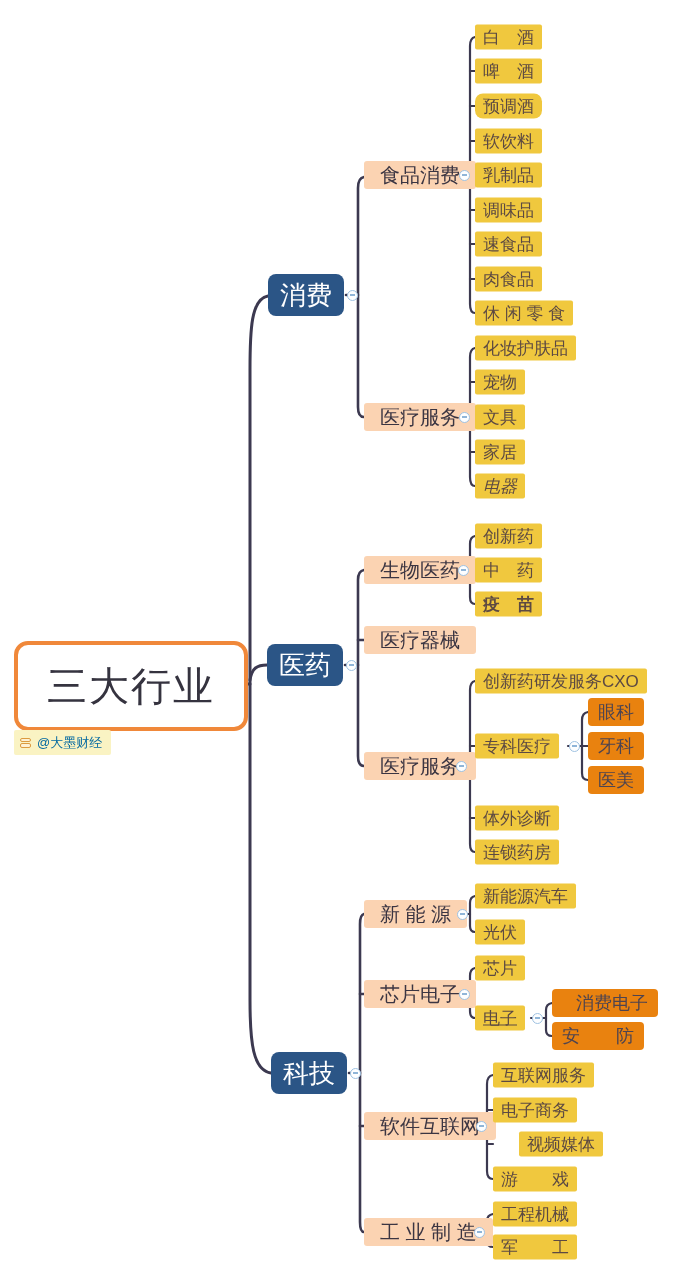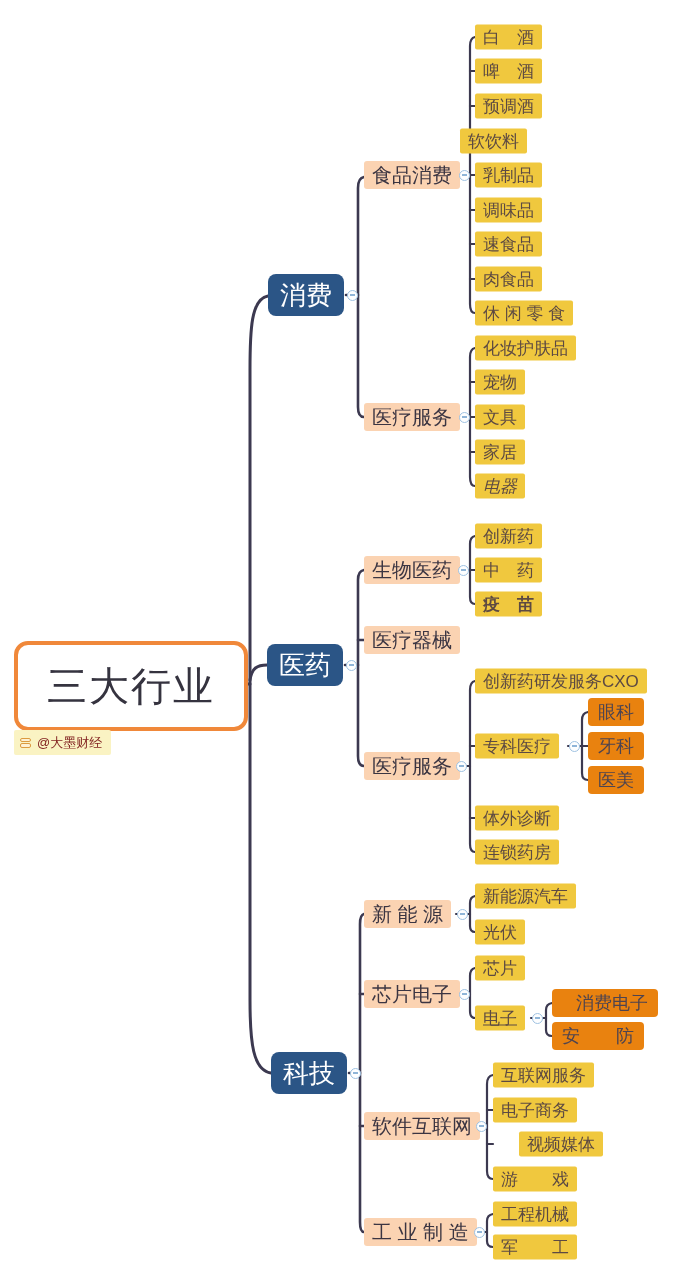--- a/index.html
+++ b/index.html
@@ -2,28 +2,28 @@
 <html><head>
 <meta charset="utf-8">
 <style>
   html,body{margin:0;padding:0;background:#fff;}
   #canvas{position:relative;width:678px;height:1280px;background:#ffffff;overflow:hidden;
           font-family:"Liberation Sans",sans-serif;}
   #wires{position:absolute;left:0;top:0;z-index:1;}
   .node{position:absolute;transform:translateY(-50%);white-space:pre;line-height:1;
         z-index:2;box-sizing:border-box;}
   .blue{background:#2b5586;color:#ffffff;font-size:26px;padding:8px 12px;border-radius:8px;font-weight:500;}
-  .peach{background:#fbd3b2;color:#3b3542;font-size:20px;padding:4px 8px;border-radius:3px;font-weight:500;}
+  .peach{background:#fbd3b2;color:#3b3542;font-size:20px;padding:4px 16px;border-radius:3px;font-weight:500;}
   .yellow{background:#f0c83e;color:#5d4a42;font-size:17px;padding:4px 8px;border-radius:2px;}
   .orange{background:#e9820f;color:#4e4450;font-size:18px;padding:5px 10px;border-radius:4px;}
   .root{position:absolute;left:14px;top:641px;width:226px;height:82px;background:#ffffff;
         border:4px solid #f0883a;border-radius:14px;color:#35333f;font-size:40px;font-weight:500;
         display:flex;align-items:center;justify-content:center;letter-spacing:2px;z-index:2;}
   .watermark{position:absolute;left:14px;top:730px;height:25px;background:#faf3c3;border-radius:2px;
-        display:flex;align-items:center;gap:6px;padding:0 9px 0 6px;color:#7f1d1d;font-size:13px;z-index:2;}
+        display:flex;align-items:center;gap:6px;padding:0 9px 0 6px;color:#0369a1;font-size:13px;z-index:2;}
   .wm-icon{display:flex;flex-direction:column;gap:1px;}
   .wm-icon span{width:11px;height:4.5px;background:#fdf1d3;border:1px solid #dc9b3f;border-radius:2px;box-sizing:border-box;}
   .toggle{position:absolute;width:11px;height:11px;border-radius:50%;background:#fdfeff;
         border:1px solid #9fc2e2;box-sizing:border-box;z-index:3;display:flex;align-items:center;justify-content:center;}
   .toggle i{display:block;width:5px;height:1.5px;background:#8fb5d8;}
 </style>
 </head>
 <body>
 
 <div id="canvas">
@@ -95,22 +95,22 @@
         <span></span>
         <span></span>
       </span>
     <span>@大墨财经</span>
   </div>
 
 <div class="node blue" style="left: 268px; top: 295px;">消费</div>
     <div class="node peach" style="left: 364px; top: 175px;">食品消费</div>
     <div class="node yellow" style="left: 475px; top: 37px;">白　酒</div>
     <div class="node yellow" style="left: 475px; top: 71px;">啤　酒</div>
-    <div class="node yellow" style="left: 475px; top: 106px;">预调酒</div>
-    <div class="node yellow" style="left: 460px; top: 141px;">软饮料</div>
+    <div class="node yellow" style="left: 475px; top: 106px; border-radius: 8px;">预调酒</div>
+    <div class="node yellow" style="left: 475px; top: 141px;">软饮料</div>
     <div class="node yellow" style="left: 475px; top: 175px;">乳制品</div>
     <div class="node yellow" style="left: 475px; top: 210px;">调味品</div>
     <div class="node yellow" style="left: 475px; top: 244px;">速食品</div>
     <div class="node yellow" style="left: 475px; top: 279px;">肉食品</div>
     <div class="node yellow" style="left: 475px; top: 313px;">休 闲 零 食</div>
     <div class="node peach" style="left: 364px; top: 417px;">医疗服务</div>
     <div class="node yellow" style="left: 475px; top: 348px;">化妆护肤品</div>
     <div class="node yellow" style="left: 475px; top: 382px;">宠物</div>
     <div class="node yellow" style="left: 475px; top: 417px;">文具</div>
     <div class="node yellow" style="left: 475px; top: 452px;">家居</div>

